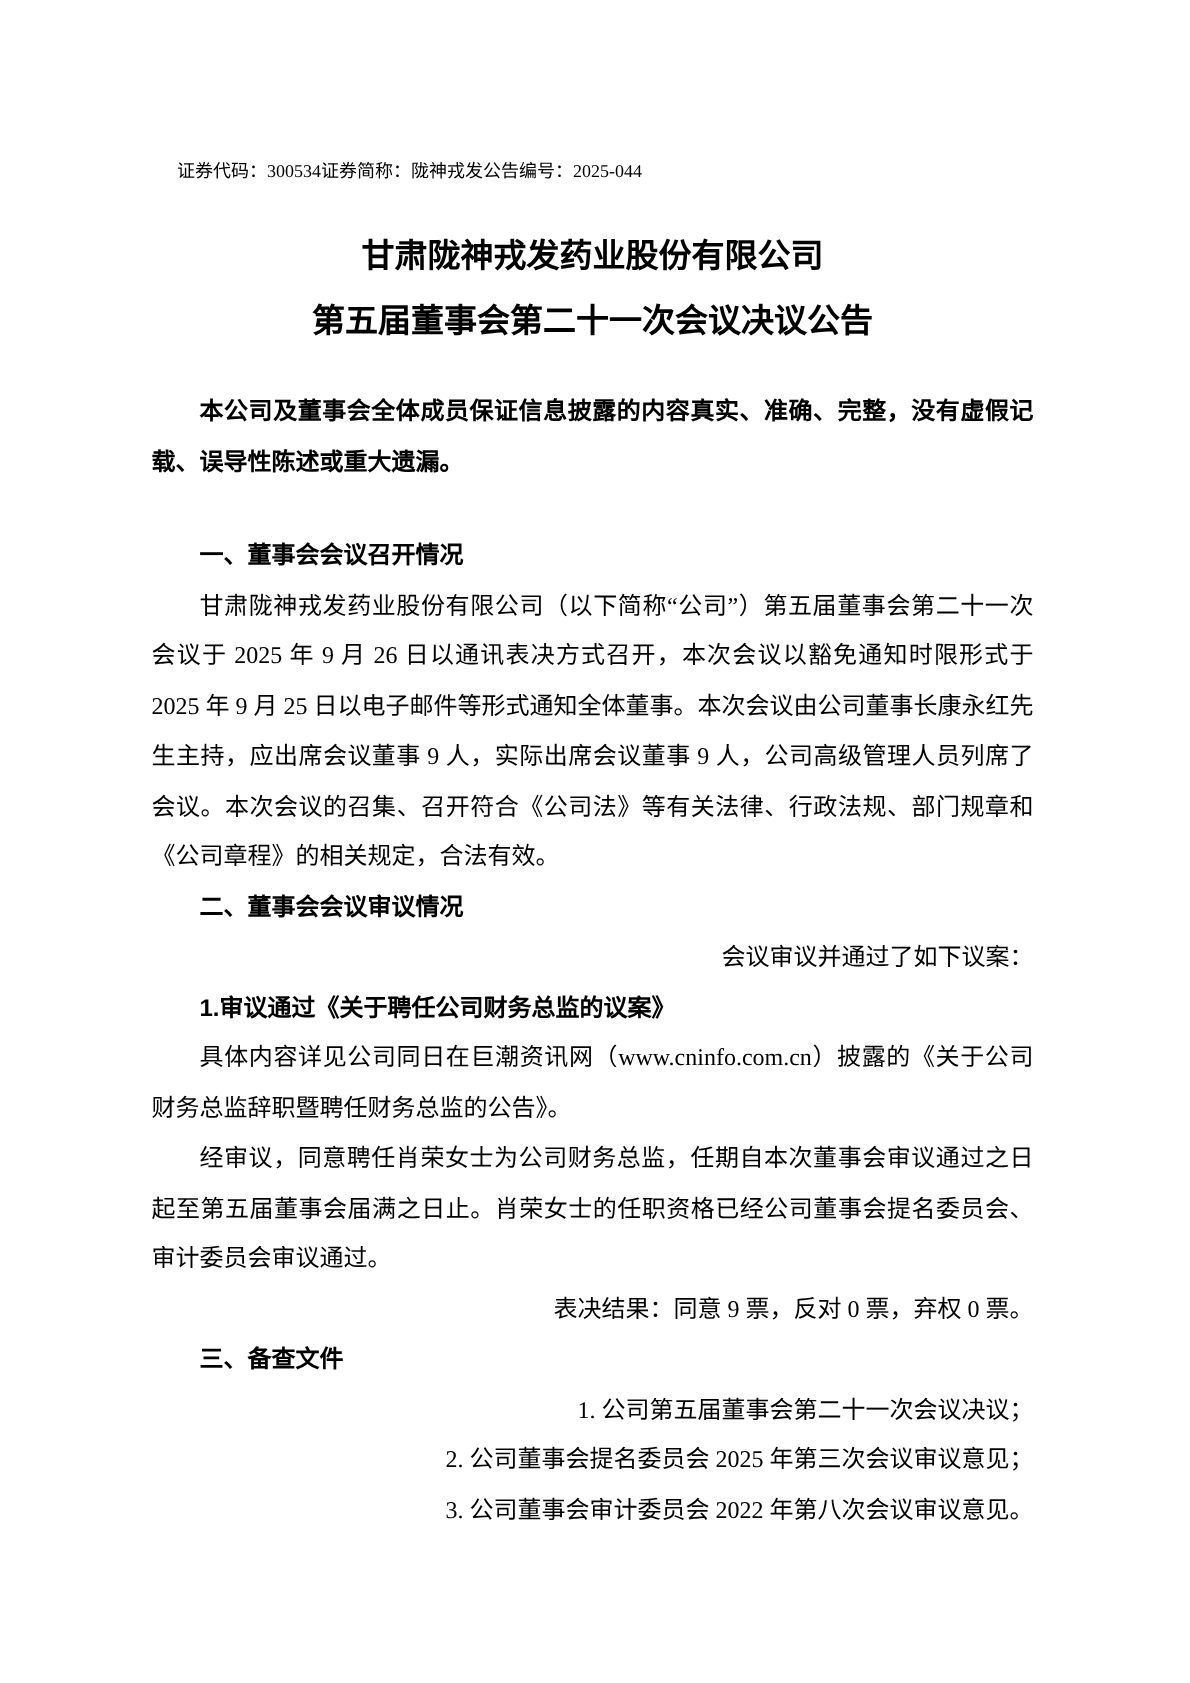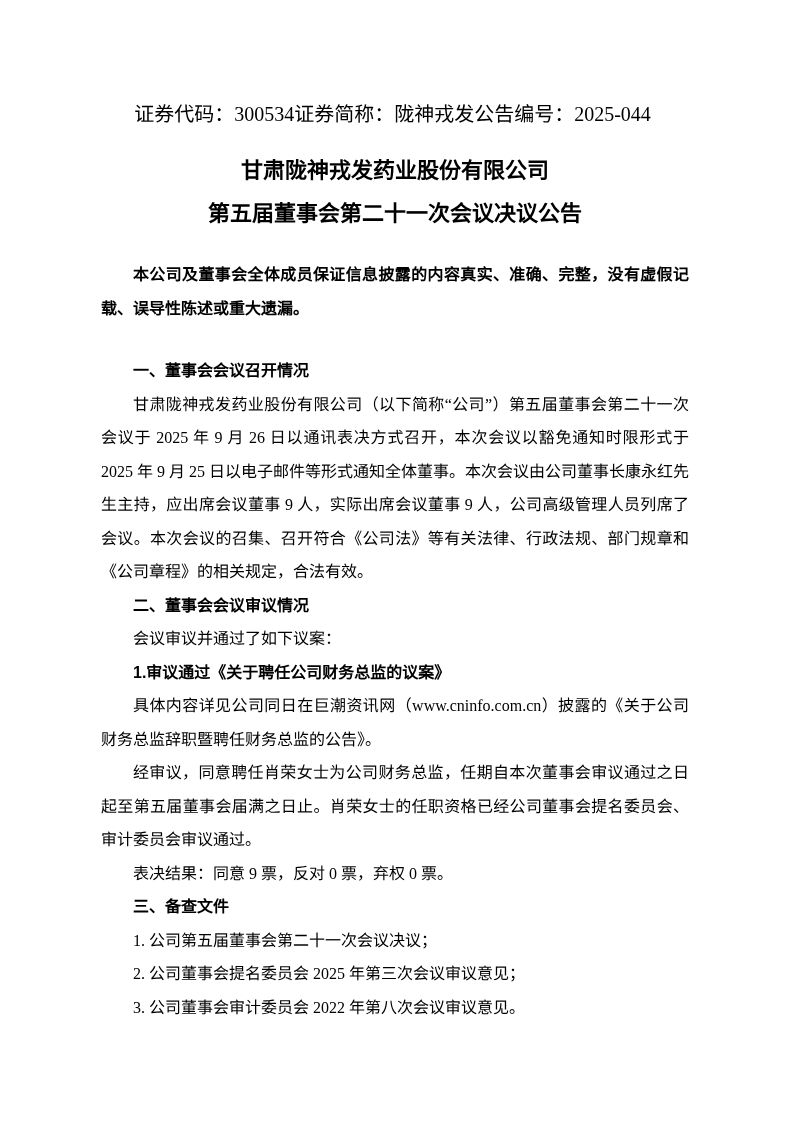--- a/index.html
+++ b/index.html
@@ -21,25 +21,25 @@
   .content {
     position: absolute;
     left: 101px;
     top: 103px;
     width: 588px;
     font-size: 16px;
     line-height: 33.5px;
   }
   .doc-header {
     display: flex;
-    justify-content: center;
+    justify-content: flex-start;
     margin-left: 17px;
     width: 549px;
     line-height: 22px;
-    font-size: 20px;
+    font-size: 12px;
   }
   .title-company, .title-subject {
     margin: 16px;
     text-align: center;
     font-size: 22px;
     line-height: 26px;
     font-weight: 700;
     font-family: "Liberation Sans", sans-serif;
   }
   .title-company { margin-top: 33px; }
@@ -59,21 +59,21 @@
   }
   .proposal-title {
     font-weight: 700;
     text-indent: 2em;
     font-family: "Liberation Sans", sans-serif;
   }
   .para {
     text-align: justify;
     text-indent: 2em;
   }
-  .line-indent { text-indent: 2em; }
+  .line-indent { text-indent: 2em; text-align: right; }
 </style>
 </head>
 <body>
 
 <div class="page">
   <div class="content">
 
     <div class="doc-header">
       <span>证券代码：300534</span>
       <span>证券简称：陇神戎发</span>

